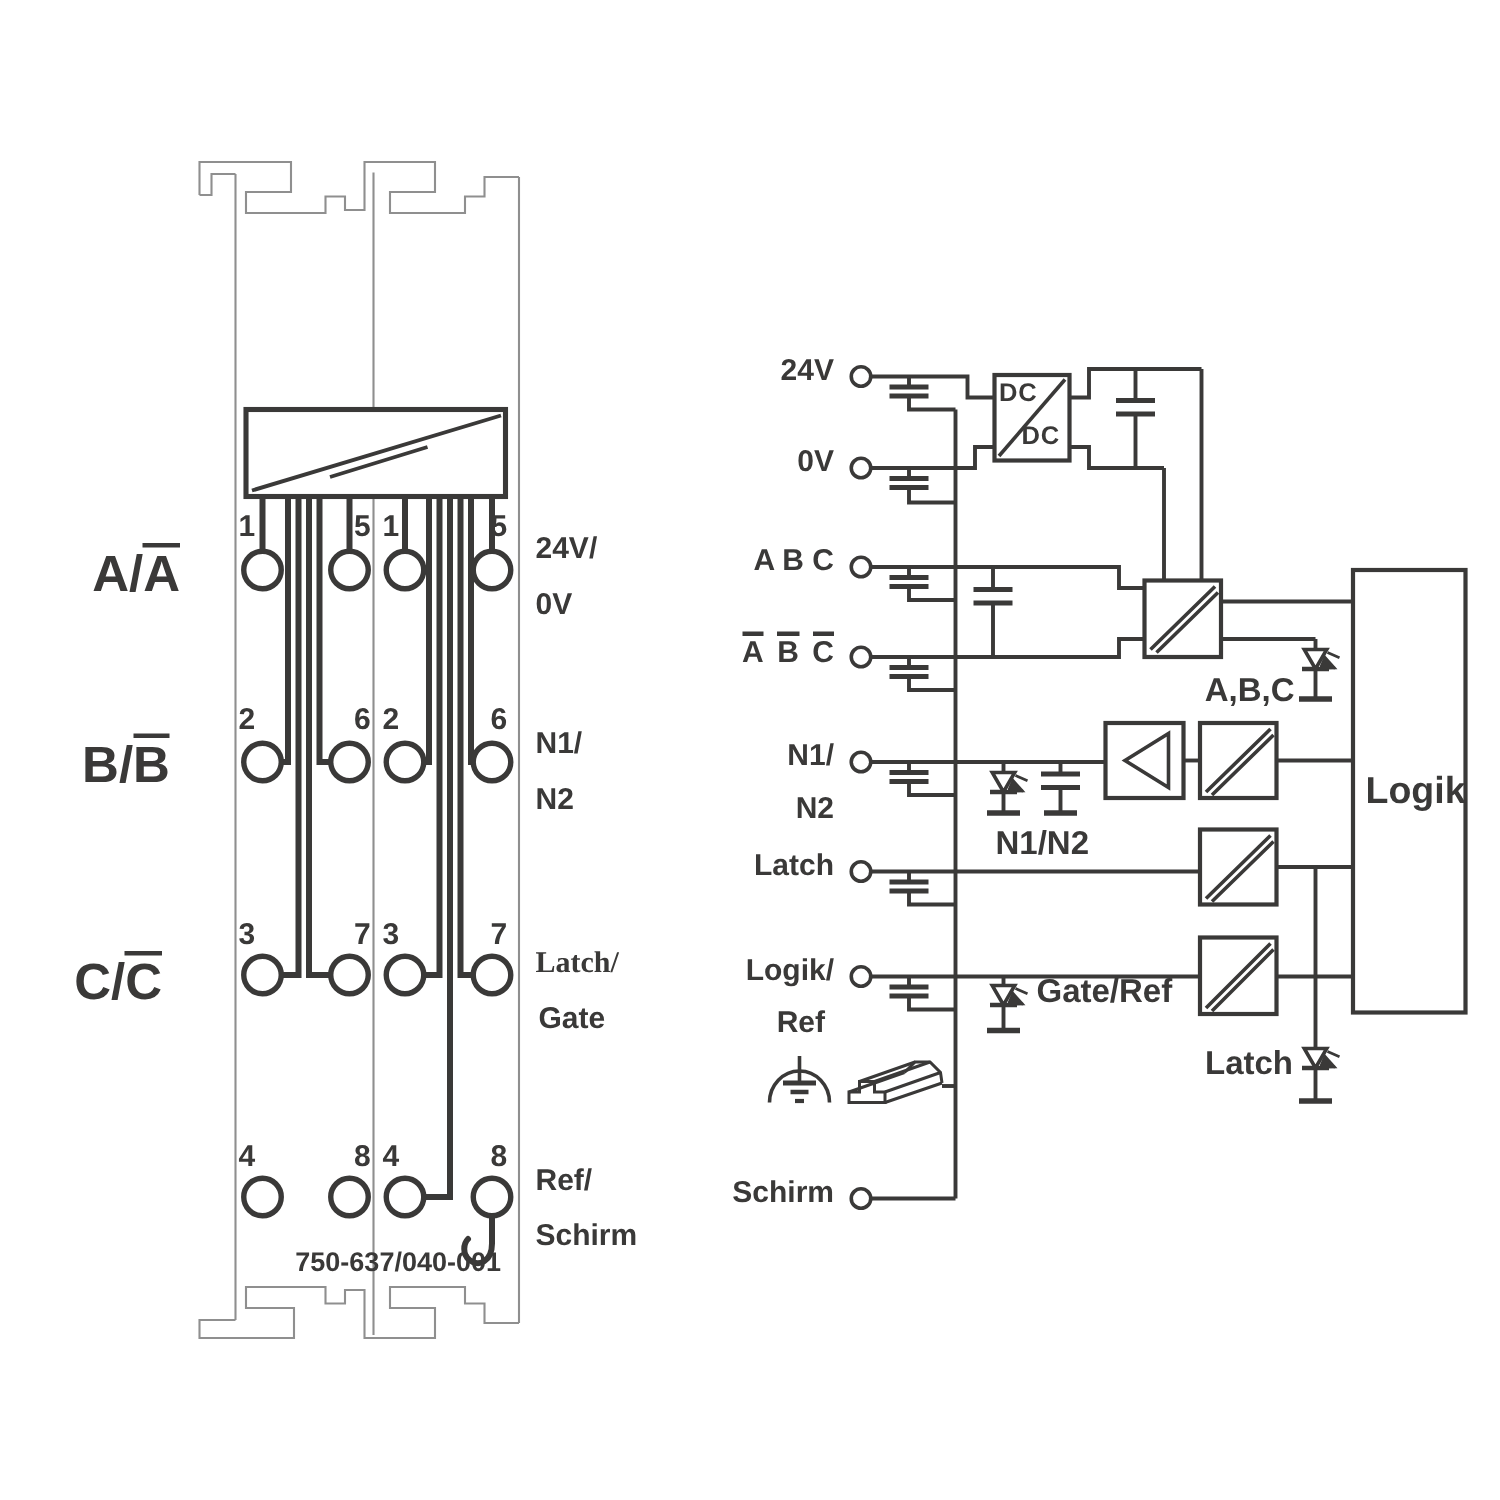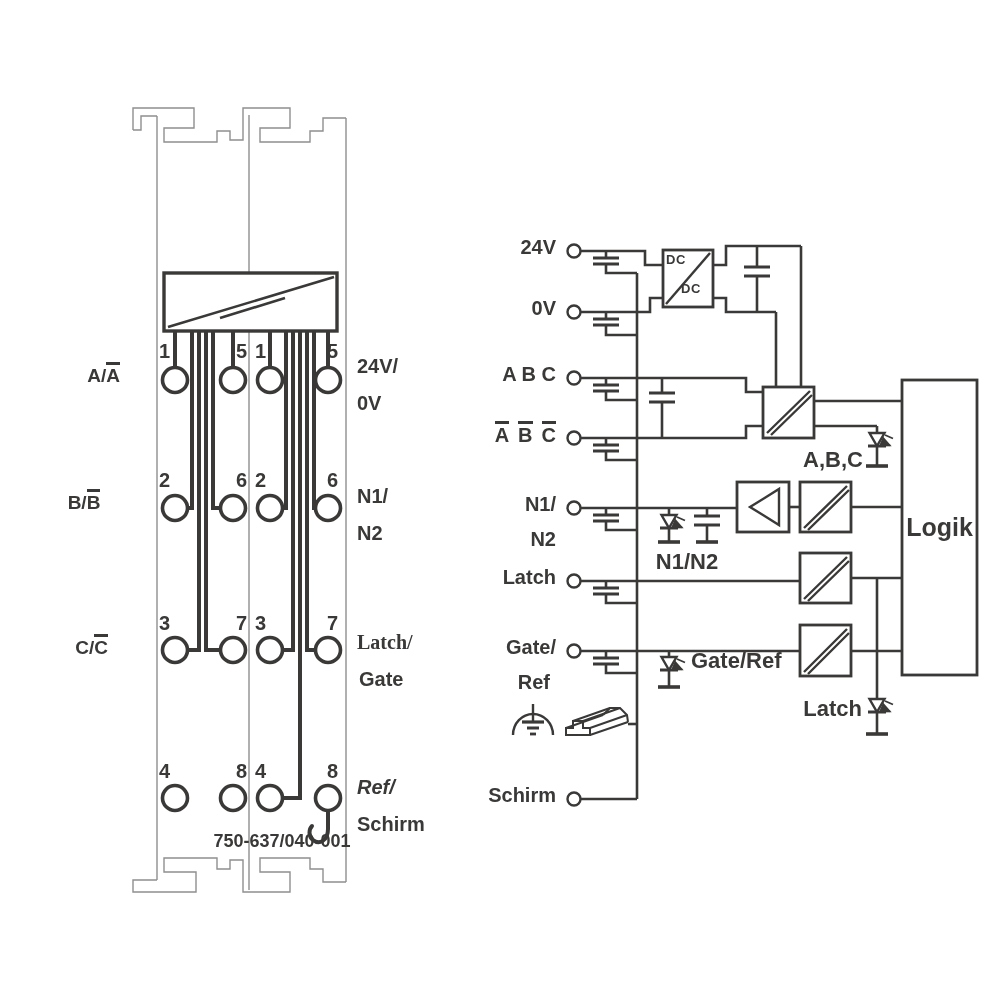--- a/index.html
+++ b/index.html
@@ -1,27 +1,27 @@
 <!DOCTYPE html>
 <html><head>
 <meta charset="utf-8">
 <style>
   html,body{margin:0;padding:0;background:#fff;}
   .canvas{position:relative;width:1000px;height:1000px;background:#ffffff;overflow:hidden;
           font-family:"Liberation Sans",sans-serif;font-weight:bold;color:#3a3938;}
   svg{position:absolute;left:0;top:0;}
   .lbl{position:absolute;line-height:1.02;white-space:nowrap;}
-  .f27{font-size:19px;}
+  .f27{font-size:34px;}
   .f26{font-size:20px;}
   .f25{font-size:25px;}
   .f22{font-size:22px;}
   .f20{font-size:20px;}
   .f18{font-size:18px;}
-  .f17{font-size:13px;letter-spacing:0.5px;}
-  .ctr{text-align:center;}
+  .f17{font-size:17px;letter-spacing:0.5px;}
+  .ctr{text-align:right;}
   .rgt{text-align:right;}
   .ovr{display:inline-block;border-top:3px solid #3a3938;padding-top:1px;line-height:1;}
   .gap{margin-left:9px;}
   
   .hline{stroke:#8f8f8f;stroke-width:1.4;fill:none;}
   .dk{stroke:#3a3938;fill:none;}
 </style>
 </head>
 <body>
 
@@ -235,50 +235,50 @@
   <div class="lbl f27 rgt" style="left:48px;top:362px;width:72px;"><span>A/</span><span class="ovr">A</span></div>
   <div class="lbl f27 rgt" style="left:48px;top:489px;width:72px;text-align:center;"><span>B/</span><span class="ovr">B</span></div>
   <div class="lbl f27 rgt" style="left:36px;top:634px;width:72px;"><span>C/</span><span class="ovr">C</span></div>
 
   <div class="lbl f26" style="left:357px;top:356px;">24V/</div>
   <div class="lbl f26" style="left:357px;top:393px;">0V</div>
   <div class="lbl f26" style="left:357px;top:486px;">N1/</div>
   <div class="lbl f26" style="left:357px;top:523px;">N2</div>
   <div class="lbl f26" style="left:357px;top:632px;font-family:Liberation Serif, serif;">Latch/</div>
   <div class="lbl f26" style="left:359px;top:669px;">Gate</div>
-  <div class="lbl f26" style="left:357px;top:777px;font-style:italic;">Ref/</div>
+  <div class="lbl f26" style="left:357px;top:777px;">Ref/</div>
   <div class="lbl f26" style="left:357px;top:814px;">Schirm</div>
 
   <div class="lbl f20" style="left:159px;top:341px;">1</div>
   <div class="lbl f20" style="left:236px;top:341px;">5</div>
   <div class="lbl f20" style="left:255px;top:341px;">1</div>
   <div class="lbl f20" style="left:327px;top:341px;">5</div>
   <div class="lbl f20" style="left:159px;top:470px;">2</div>
   <div class="lbl f20" style="left:236px;top:470px;">6</div>
   <div class="lbl f20" style="left:255px;top:470px;">2</div>
   <div class="lbl f20" style="left:327px;top:470px;">6</div>
   <div class="lbl f20" style="left:159px;top:613px;">3</div>
   <div class="lbl f20" style="left:236px;top:613px;">7</div>
   <div class="lbl f20" style="left:255px;top:613px;">3</div>
   <div class="lbl f20" style="left:327px;top:613px;">7</div>
   <div class="lbl f20" style="left:159px;top:761px;">4</div>
   <div class="lbl f20" style="left:236px;top:761px;">8</div>
   <div class="lbl f20" style="left:255px;top:761px;">4</div>
   <div class="lbl f20" style="left:327px;top:761px;">8</div>
 
-  <div class="lbl f18 ctr" style="left:158px;top:832px;width:176px;margin-left:36px;">750-637/040-001</div>
+  <div class="lbl f18 ctr" style="left:158px;top:832px;width:176px;">750-637/040-001</div>
 
   <div class="lbl f26 rgt" style="left:450px;top:237px;width:106px;">24V</div>
   <div class="lbl f26 rgt" style="left:450px;top:298px;width:106px;">0V</div>
   <div class="lbl f26 rgt" style="left:450px;top:364px;width:106px;">A B C</div>
   <div class="lbl f26 rgt" style="left:450px;top:421px;width:106px;"><span class="ovr">A</span><span class="ovr gap">B</span><span class="ovr gap">C</span></div>
   <div class="lbl f26 rgt" style="left:450px;top:494px;width:106px;">N1/</div>
   <div class="lbl f26 rgt" style="left:450px;top:529px;width:106px;">N2</div>
   <div class="lbl f26 rgt" style="left:450px;top:567px;width:106px;">Latch</div>
-  <div class="lbl f26 rgt" style="left:450px;top:637px;width:106px;">Gate/</div>
+  <div class="lbl f26 rgt" style="left:450px;top:637px;width:106px;">Logik/</div>
   <div class="lbl f26 rgt" style="left:444px;top:672px;width:106px;">Ref</div>
   <div class="lbl f26 rgt" style="left:450px;top:785px;width:106px;">Schirm</div>
 
   <div class="lbl f17" style="left:666px;top:253px;">DC</div>
   <div class="lbl f17" style="left:681px;top:282px;">DC</div>
   <div class="lbl f25 ctr" style="left:902px;top:515px;width:75px;">Logik</div>
 
   <div class="lbl f22 rgt" style="left:790px;top:449px;width:73px;">A,B,C</div>
   <div class="lbl f22 ctr" style="left:648px;top:551px;width:78px;">N1/N2</div>
   <div class="lbl f22" style="left:691px;top:650px;">Gate/Ref</div>

